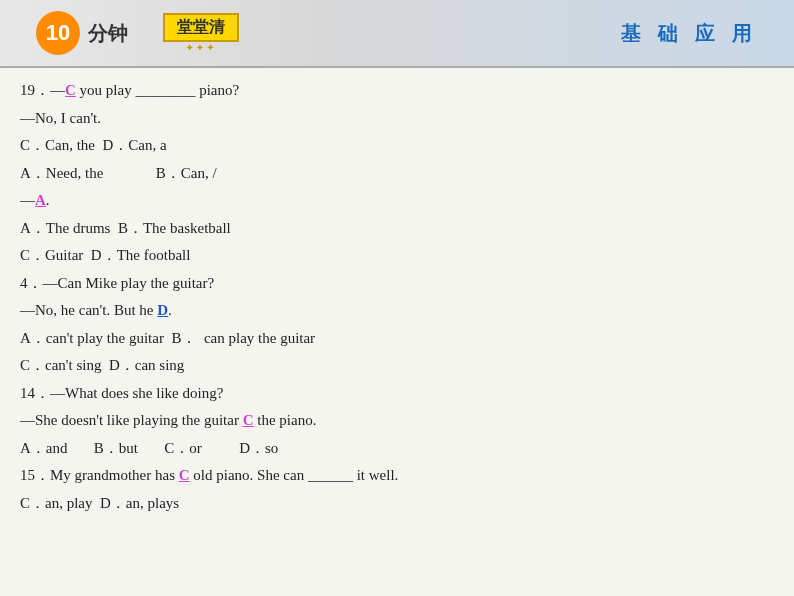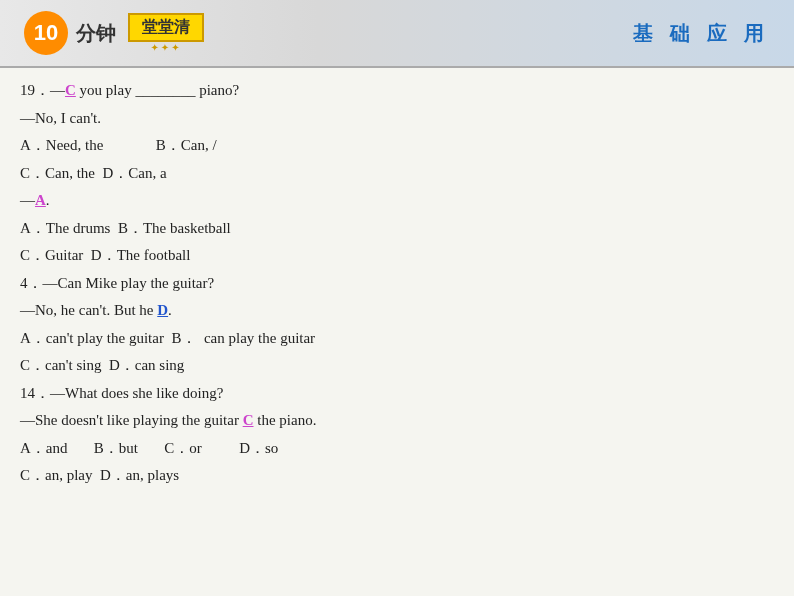--- a/index.html
+++ b/index.html
@@ -17,21 +17,21 @@
       background: #f5f5f0;
       position: relative;
     }
     
     .header {
       width: 100%;
       height: 68px;
       background: linear-gradient(to right, #e8e8e8 0%, #d8d8d8 40%, #c8d8e8 100%);
       display: flex;
       align-items: center;
-      padding: 0 24px;
+      padding: 0 36px;
       border-bottom: 2px solid #aaa;
     }
     .header-left {
       display: flex;
       align-items: center;
       gap: 8px;
     }
     .badge-10 {
       width: 44px;
       height: 44px;
@@ -47,21 +47,21 @@
     }
     .fen-zhong {
       font-size: 20px;
       font-weight: bold;
       color: #333;
     }
     .tang-tang-qing {
       display: flex;
       flex-direction: column;
       align-items: center;
-      margin-left: 4px;
+      margin-left: 27px;
     }
     .ttq-box {
       background: #ffd700;
       border: 2px solid #cc9900;
       padding: 2px 12px;
       font-size: 16px;
       font-weight: bold;
       color: #333;
       position: relative;
     }
@@ -137,31 +137,32 @@
       <span>基 础 应 用</span>
     </div>
   </div>
 
   <div class="content">
 
     <p class="question">
       <span>19．—</span><span class="answer-letter">C</span><span> you play ________ piano?</span>
     </p>
     <p class="answer-line">—No, I can't.</p>
+    <p class="options-line">C．Can, the&nbsp;&nbsp;D．Can, a</p>
     <p class="options-line">A．Need, the&nbsp;&nbsp;&nbsp;&nbsp;&nbsp;&nbsp;&nbsp;&nbsp;&nbsp;&nbsp;&nbsp;&nbsp;&nbsp;&nbsp;B．Can, /</p>
-    <p class="options-line">C．Can, the&nbsp;&nbsp;D．Can, a</p>
 
     <p class="answer-line">—<span class="answer-letter">A</span>.</p>
     <p class="options-line">A．The drums&nbsp;&nbsp;B．The basketball</p>
     <p class="options-line">C．Guitar&nbsp;&nbsp;D．The football</p>
 
     <p class="question">4．—Can Mike play the guitar?</p>
     <p class="answer-line">—No, he can't. But he <span class="answer-letter-blue">D</span>.</p>
     <p class="options-line">A．can't play the guitar&nbsp;&nbsp;B．&nbsp;&nbsp;can play the guitar</p>
     <p class="options-line">C．can't sing&nbsp;&nbsp;D．can sing</p>
 
     <p class="question">14．—What does she like doing?</p>
     <p class="answer-line">—She doesn't like playing the guitar <span class="answer-letter">C</span> the piano.</p>
     <p class="options-line">A．and&nbsp;&nbsp;&nbsp;&nbsp;&nbsp;&nbsp;&nbsp;B．but&nbsp;&nbsp;&nbsp;&nbsp;&nbsp;&nbsp;&nbsp;C．or&nbsp;&nbsp;&nbsp;&nbsp;&nbsp;&nbsp;&nbsp;&nbsp;&nbsp;&nbsp;D．so</p>
 
+    <p class="question">15．My grandmother has <span class="answer-letter">C</span> old piano. She can ______ it well.</p>
     <p class="options-line">C．an, play&nbsp;&nbsp;D．an, plays</p>
   </div>
 </div>
 
 </body></html>

